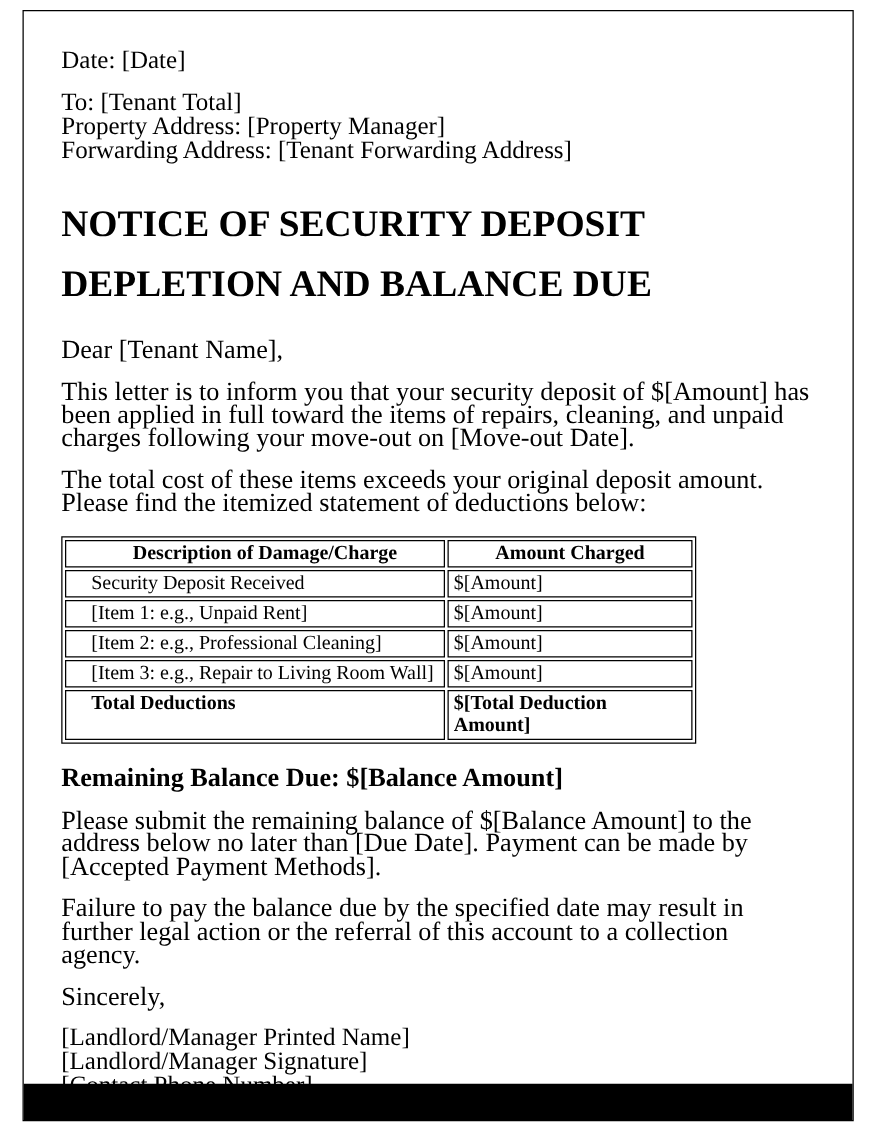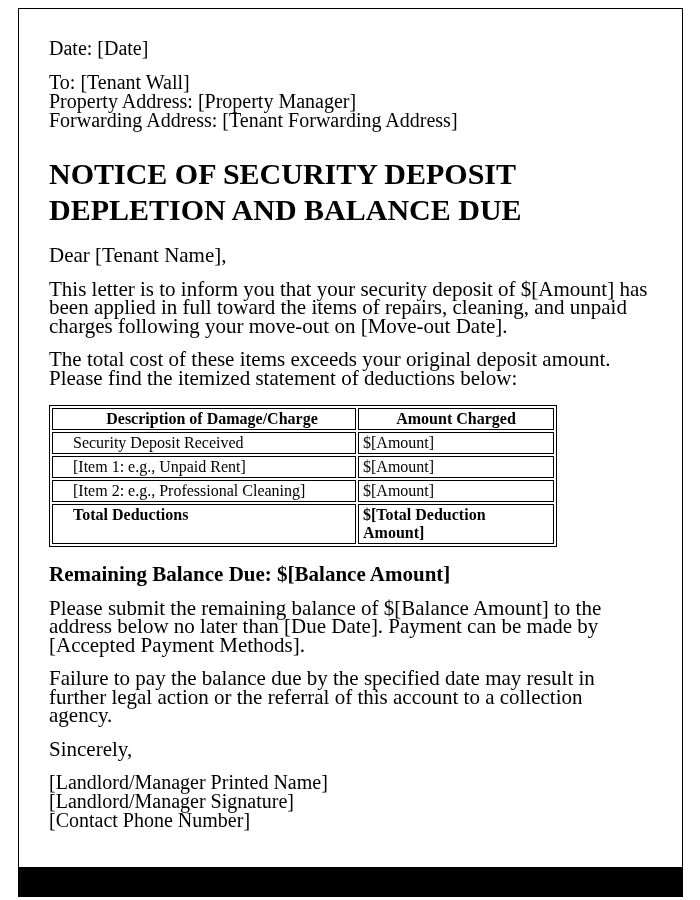--- a/index.html
+++ b/index.html
@@ -32,21 +32,21 @@
     margin: 0;
   }
   .date-line {
     margin-bottom: 15px;
   }
   .recipient-block {
     margin-bottom: 0;
   }
   .title {
     font-size: 30px;
-    line-height: 36px;
+    line-height: 48px;
     font-weight: bold;
     margin: 26px 0 18px 0;
     max-width: 610px;
   }
   .para {
     font-size: 21px;
     line-height: 18.5px;
     margin: 0 0 15px 0;
     max-width: 600px;
   }
@@ -96,21 +96,21 @@
   }
 </style>
 </head>
 <body>
 
 <div class="page">
 
   <p class="line date-line">Date: [Date]</p>
 
   <div class="recipient-block">
-    <p class="line">To: [Tenant Wall]</p>
+    <p class="line">To: [Tenant Total]</p>
     <p class="line">Property Address: [Property Manager]</p>
     <p class="line">Forwarding Address: [Tenant Forwarding Address]</p>
   </div>
 
   <h1 class="title">NOTICE OF SECURITY DEPOSIT DEPLETION AND BALANCE DUE</h1>
 
   <p class="para salutation">Dear [Tenant Name],</p>
 
   <p class="para">This letter is to inform you that your security deposit of $[Amount] has been applied in full toward the items of repairs, cleaning, and unpaid charges following your move-out on [Move-out Date].</p>
 
@@ -130,20 +130,24 @@
       </tr>
       <tr>
         <td class="col-desc">[Item 1: e.g., Unpaid Rent]</td>
         <td class="col-amt">$[Amount]</td>
       </tr>
       <tr>
         <td class="col-desc">[Item 2: e.g., Professional Cleaning]</td>
         <td class="col-amt">$[Amount]</td>
       </tr>
       <tr>
+        <td class="col-desc">[Item 3: e.g., Repair to Living Room Wall]</td>
+        <td class="col-amt">$[Amount]</td>
+      </tr>
+      <tr>
         <td class="col-desc bold">Total Deductions</td>
         <td class="col-amt bold">$[Total Deduction Amount]</td>
       </tr>
     </tbody>
   </table>
 
   <p class="para bold">Remaining Balance Due: $[Balance Amount]</p>
 
   <p class="para">Please submit the remaining balance of $[Balance Amount] to the address below no later than [Due Date]. Payment can be made by [Accepted Payment Methods].</p>
 

